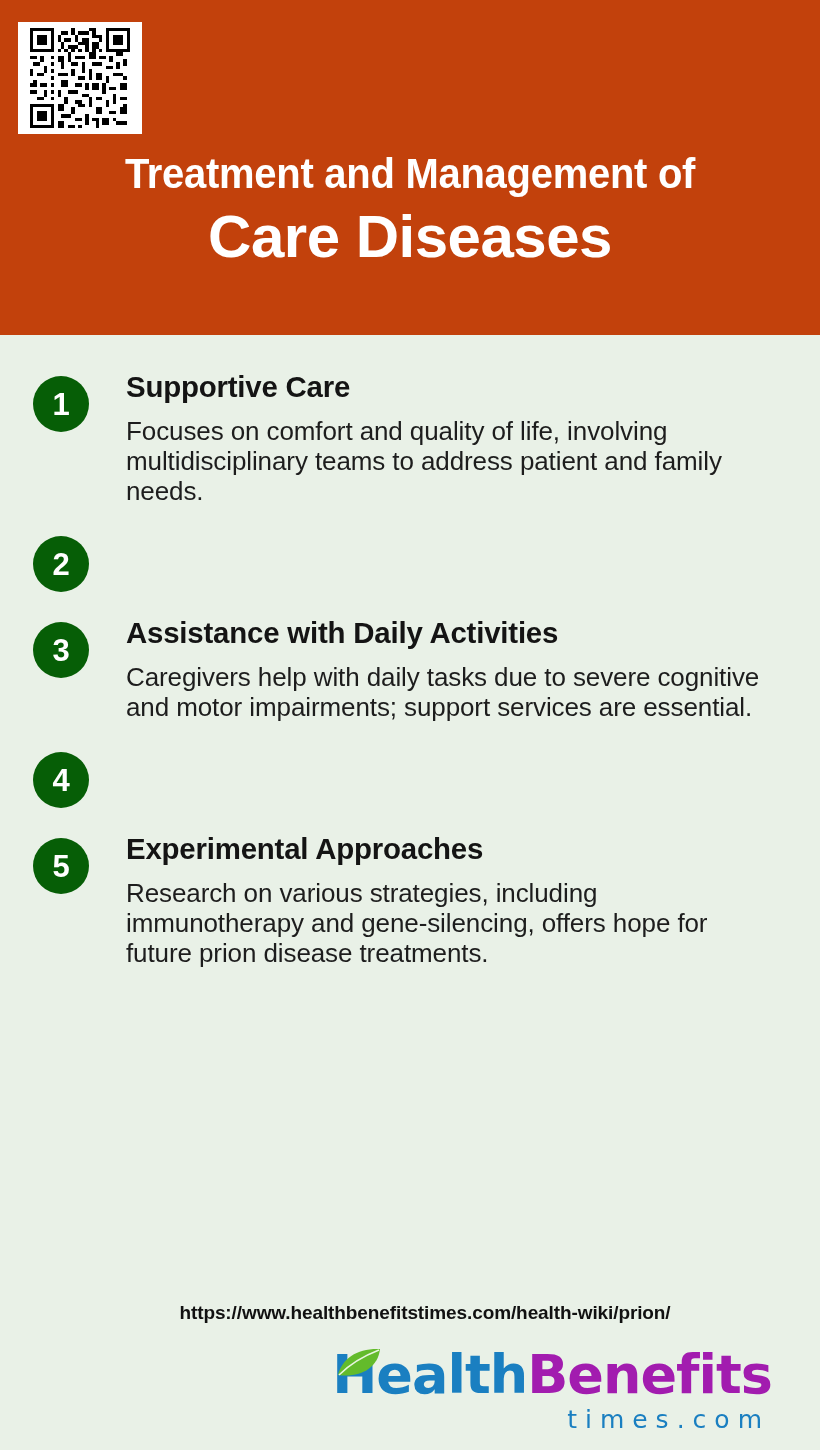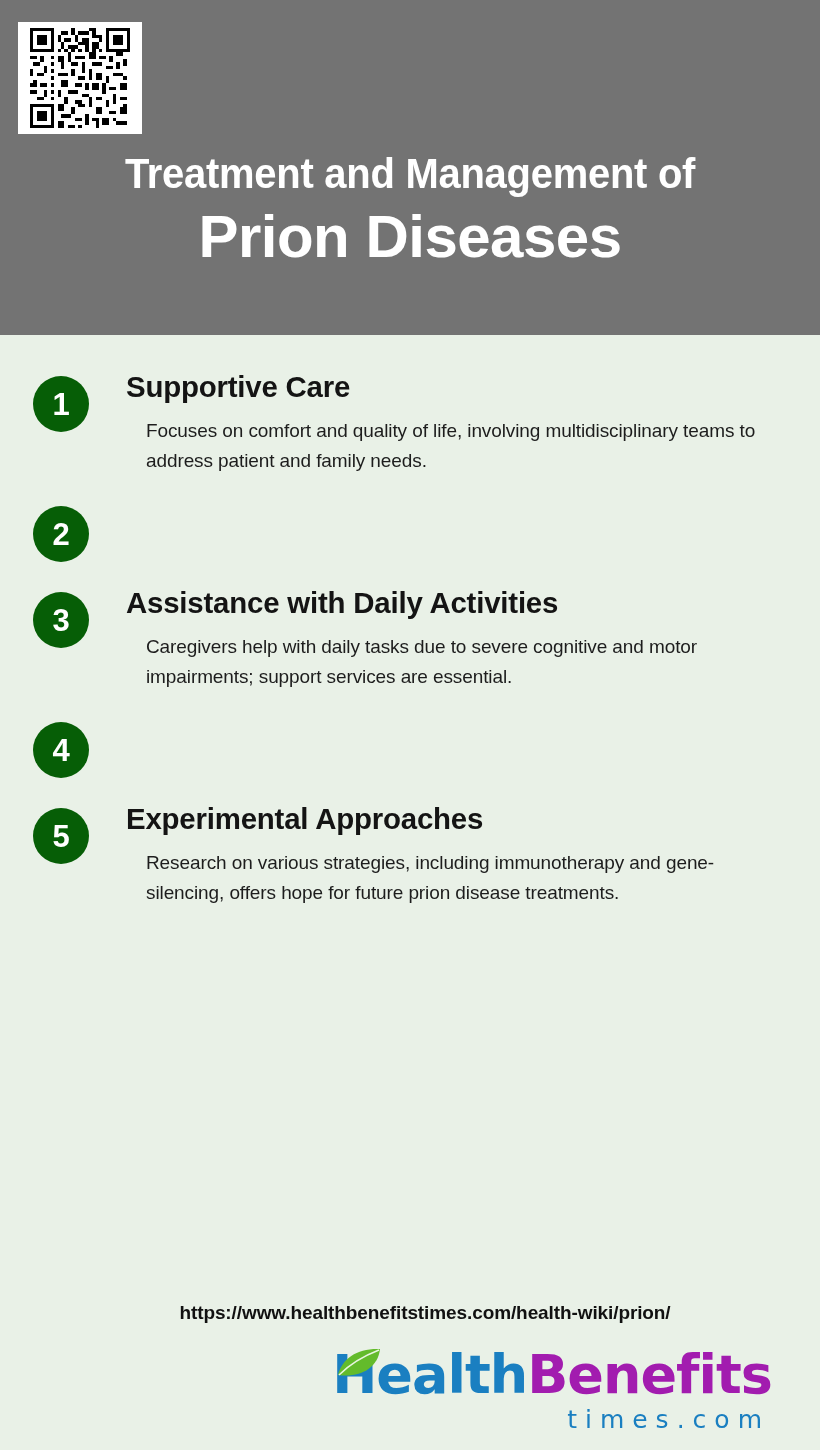--- a/index.html
+++ b/index.html
@@ -13,21 +13,21 @@
     font-family: "Liberation Sans", "DejaVu Sans", sans-serif;
     overflow: hidden;
     position: relative;
   }
 
   
   .header {
     position: relative;
     width: 820px;
     height: 335px;
-    background: #737373;
+    background: #c2410c;
     box-sizing: border-box;
   }
   .qr-wrap {
     position: absolute;
     left: 18px;
     top: 22px;
     width: 124px;
     height: 112px;
     background: #ffffff;
     padding: 6px;
@@ -100,24 +100,24 @@
     font-size: 30px;
     font-weight: bold;
     letter-spacing: -0.2px;
     line-height: 38px;
     margin: 8px 0 0 0;
     transform: scaleX(0.98);
     transform-origin: left center;
   }
   .item-desc {
     color: #1d1d1d;
-    font-size: 19px;
+    font-size: 26px;
     font-weight: normal;
     line-height: 30px;
-    margin: 10px 0 0 20px;
+    margin: 10px 0 0 0;
     letter-spacing: -0.1px;
     max-width: 640px;
   }
 
   
   .footer {
     position: absolute;
     left: 0;
     bottom: 0;
     width: 820px;
@@ -297,21 +297,21 @@
         <rect x="14" y="28" width="1" height="1"></rect>
           <rect x="19" y="27" width="1" height="2"></rect>
         <rect x="24" y="26" width="1" height="1"></rect>
           <rect x="27" y="22" width="1" height="1"></rect>
       </g>
     </svg>
   </div>
 
   <div class="title-block">
     <div class="title-line1">Treatment and Management of</div>
-    <div class="title-line2">Prion Diseases</div>
+    <div class="title-line2">Care Diseases</div>
   </div>
 </div>
 
 <div class="list">
 
   <div class="item">
     <div class="badge">1</div>
     <div class="item-body">
       <div class="item-title">Supportive Care</div>
       <div class="item-desc">Focuses on comfort and quality of life, involving multidisciplinary teams to address patient and family needs.</div>

